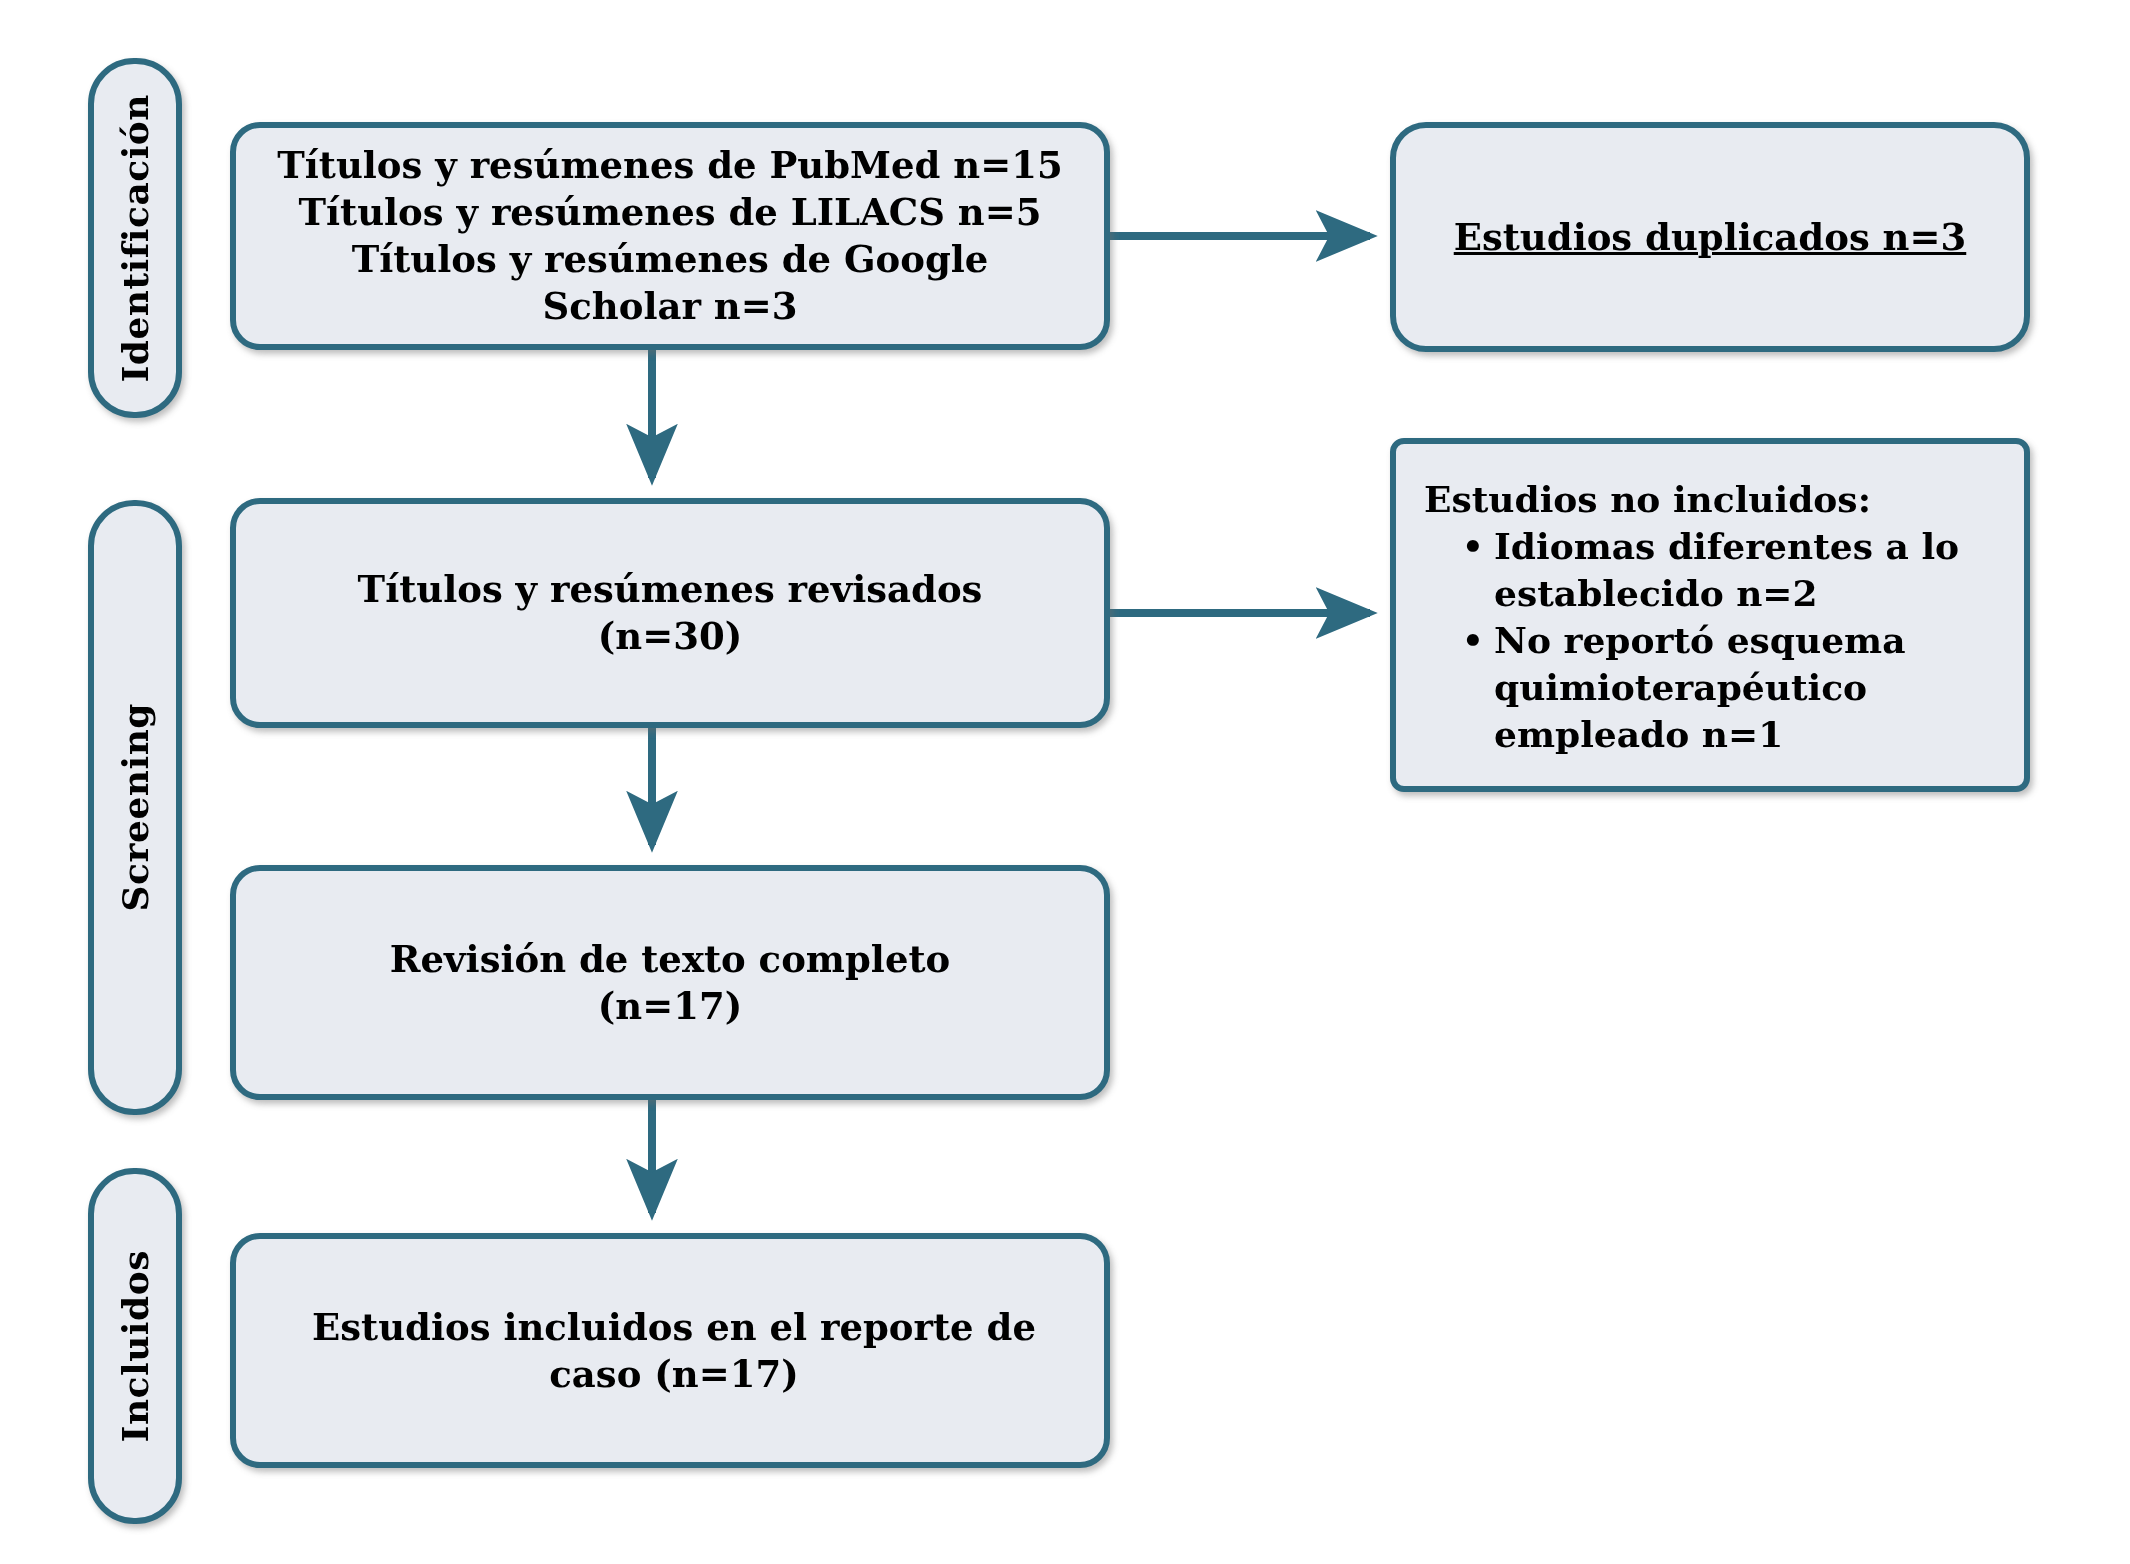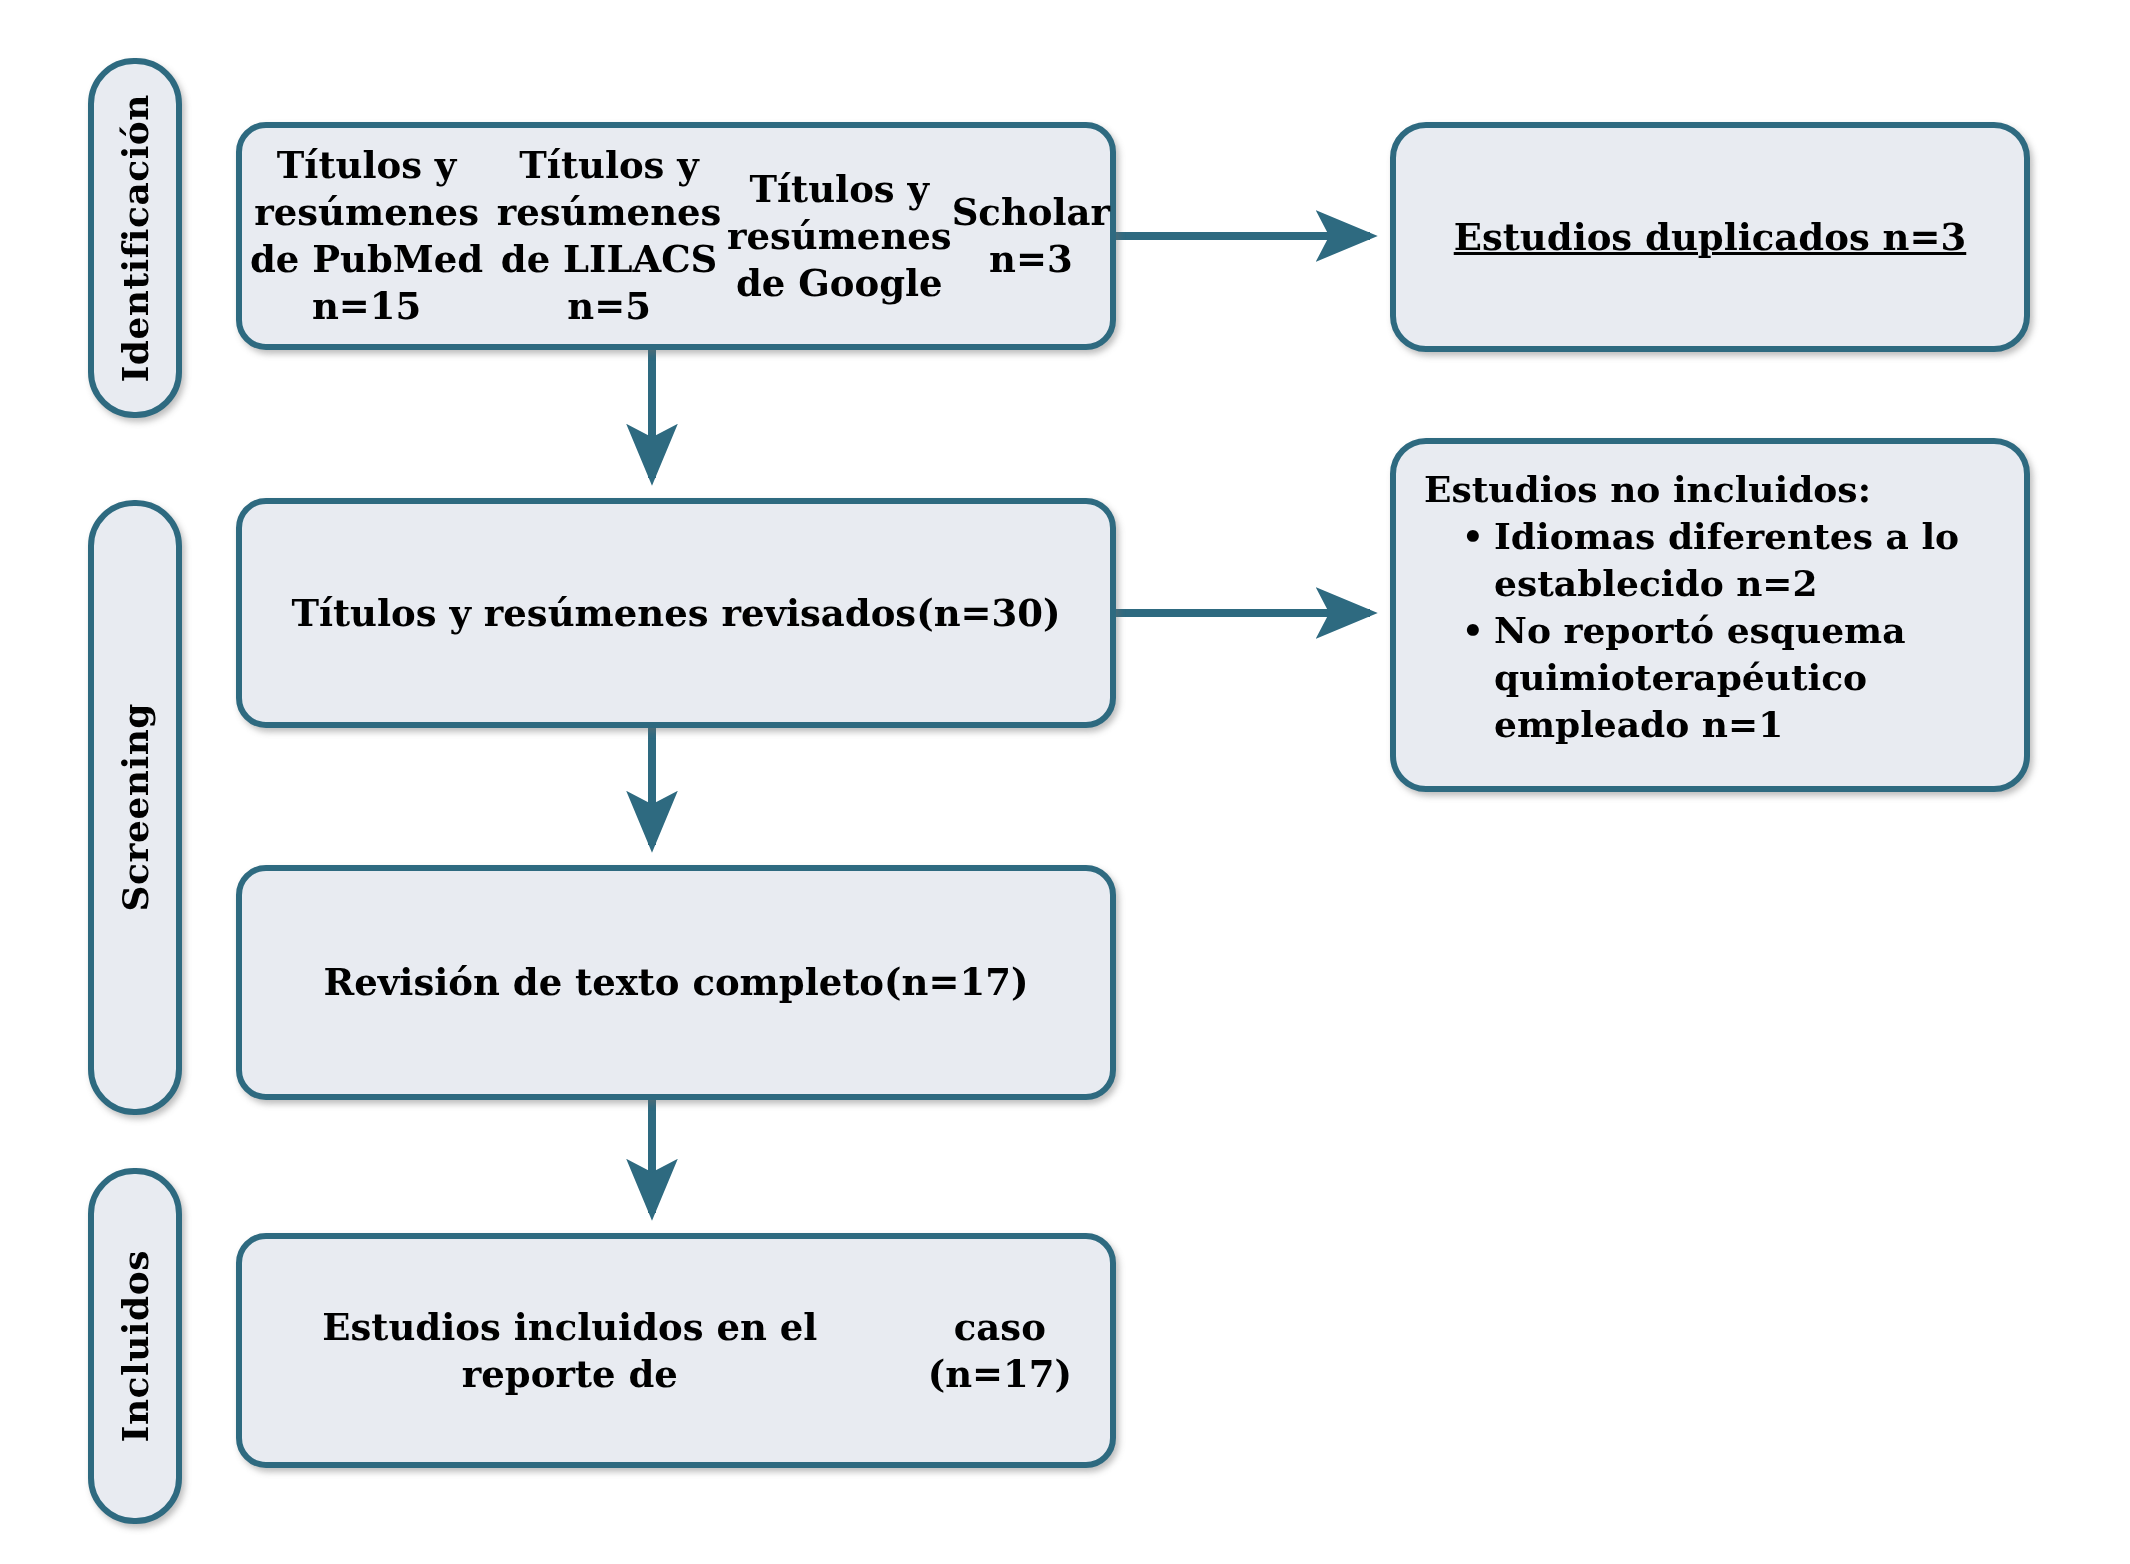--- a/index.html
+++ b/index.html
@@ -39,47 +39,48 @@
     justify-content:center;
   }
   .stage-pill .vlabel{
     writing-mode:vertical-rl;
     transform:rotate(180deg);
     font-size:36px;
     letter-spacing:0.5px;
     white-space:nowrap;
   }
   .main-box{
-    left:236px;
+    left:230px;
     width:880px;
     border-radius:30px;
     display:flex;
-    flex-direction:row;
+    flex-direction:column;
     align-items:center;
     justify-content:center;
     text-align:center;
     font-size:37px;
     line-height:47px;
   }
   .side-box{
     left:1390px;
     width:640px;
     border-radius:36px;
   }
   .side-box.centered{
     display:flex;
     align-items:center;
     justify-content:center;
     text-align:center;
     font-size:37px;
   }
   .side-box.listy{
-    padding:22px 20px 10px 28px;
+    padding:32px 20px 10px 28px;
     font-size:36px;
     line-height:47px;
+    border-radius:14px;
   }
   .excluded-list{
     list-style:none;
     margin:0;
     padding:0 0 0 38px;
   }
   .excluded-list li{
     display:flex;
     align-items:flex-start;
   }

